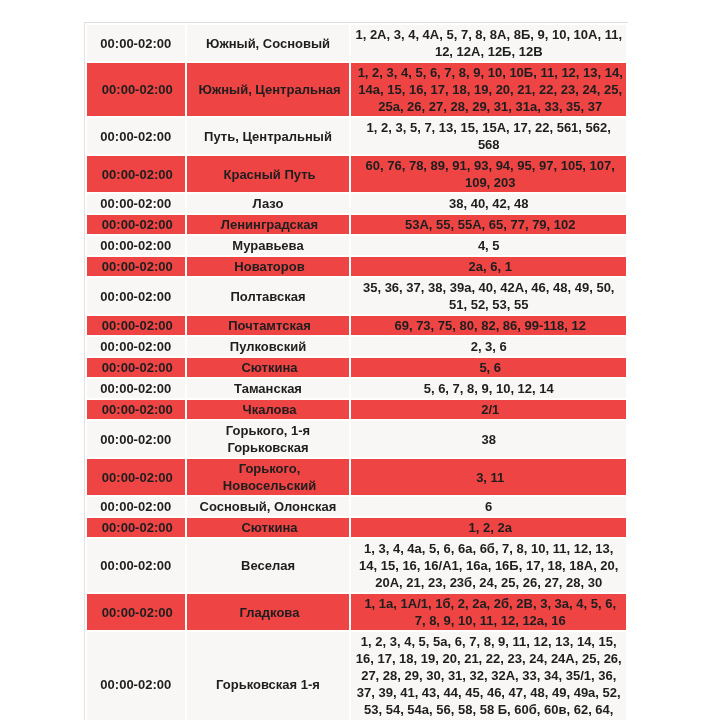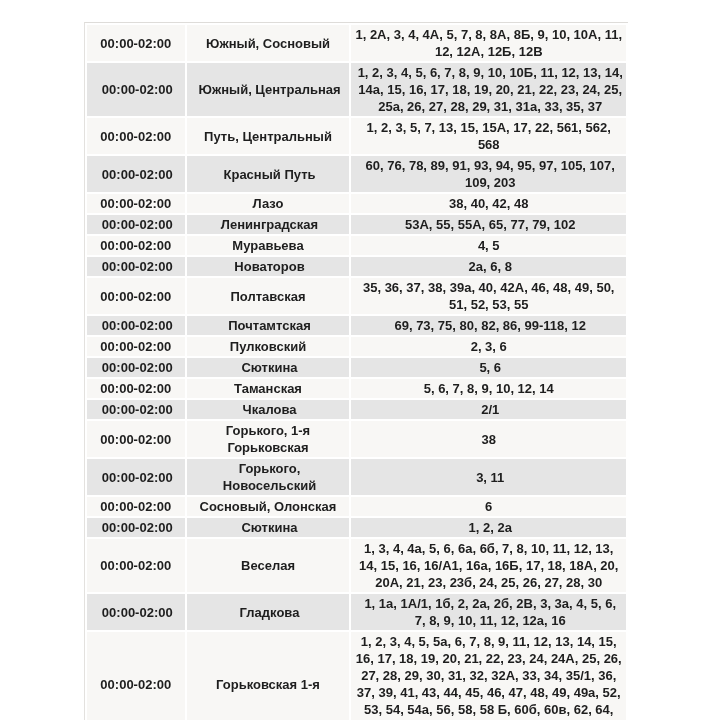--- a/index.html
+++ b/index.html
@@ -35,21 +35,21 @@
     font-size: 13px;
     font-weight: 700;
     color: #1e1e1e;
     text-align: center;
     vertical-align: middle;
     line-height: 17px;
     padding: 1px 3px;
     word-wrap: break-word;
   }
   tr.row-base td { background: #f8f7f5; }
-  tr.row-alt  td { background: #e5e5e5; padding-left: 6px; }
+  tr.row-alt  td { background: #ef4444; padding-left: 6px; }
 </style>
 </head>
 <body>
 
 <div class="page">
   <div class="table-wrap">
     <table class="schedule">
       <colgroup>
         <col style="width:97px">
         <col style="width:162px">
@@ -87,21 +87,21 @@
     <td>53А, 55, 55А, 65, 77, 79, 102</td>
   </tr>
           <tr class="row-base">
     <td>00:00-02:00</td>
     <td>Муравьева</td>
     <td>4, 5</td>
   </tr>
           <tr class="row-alt">
     <td>00:00-02:00</td>
     <td>Новаторов</td>
-    <td>2а, 6, 8</td>
+    <td>2а, 6, 1</td>
   </tr>
           <tr class="row-base">
     <td>00:00-02:00</td>
     <td>Полтавская</td>
     <td>35, 36, 37, 38, 39а, 40, 42А, 46, 48, 49, 50, 51, 52, 53, 55</td>
   </tr>
           <tr class="row-alt">
     <td>00:00-02:00</td>
     <td>Почтамтская</td>
     <td>69, 73, 75, 80, 82, 86, 99-118, 12</td>

